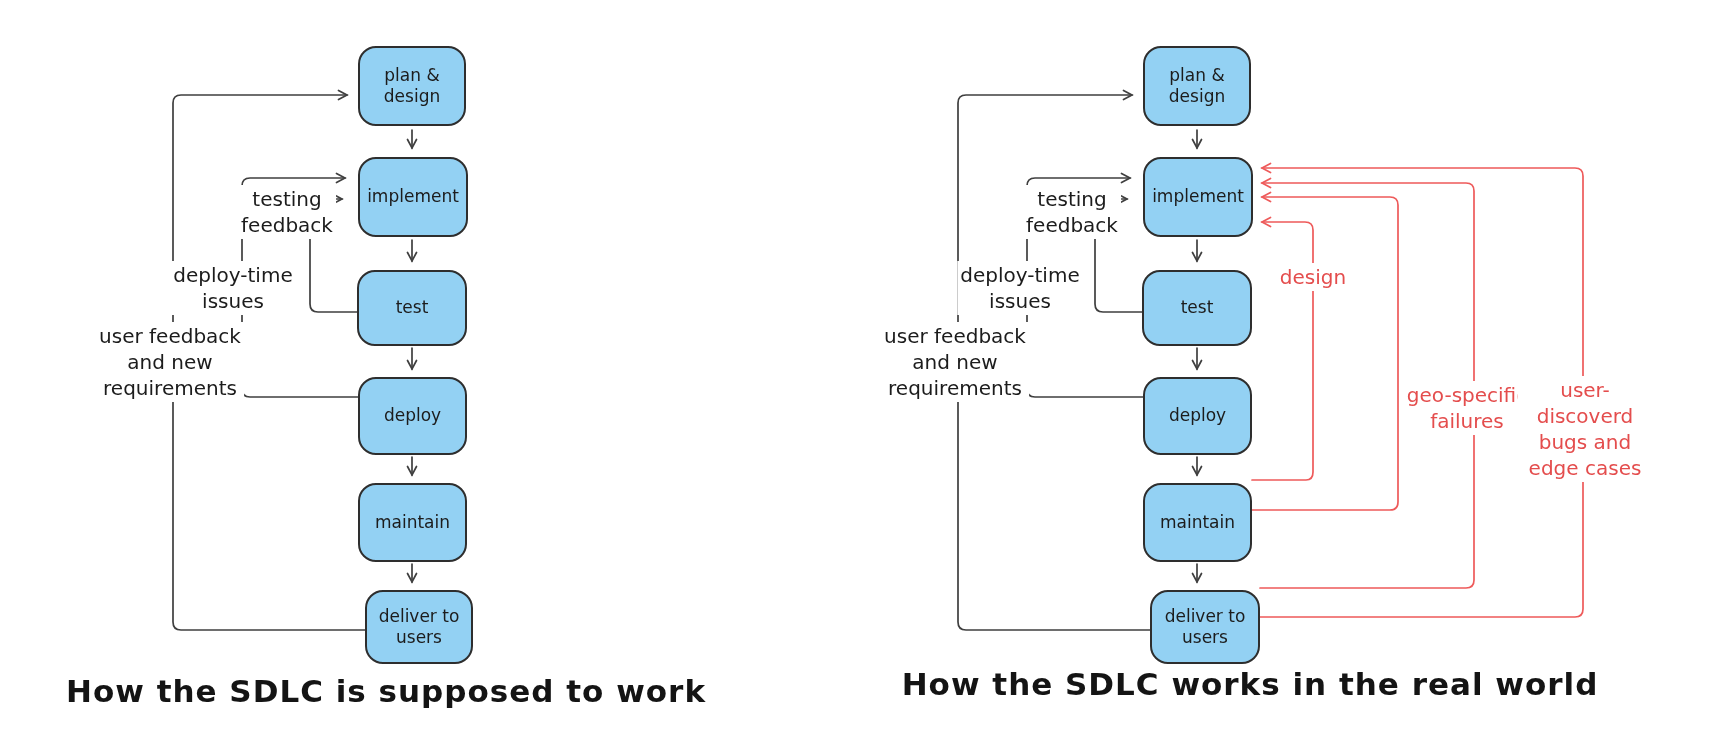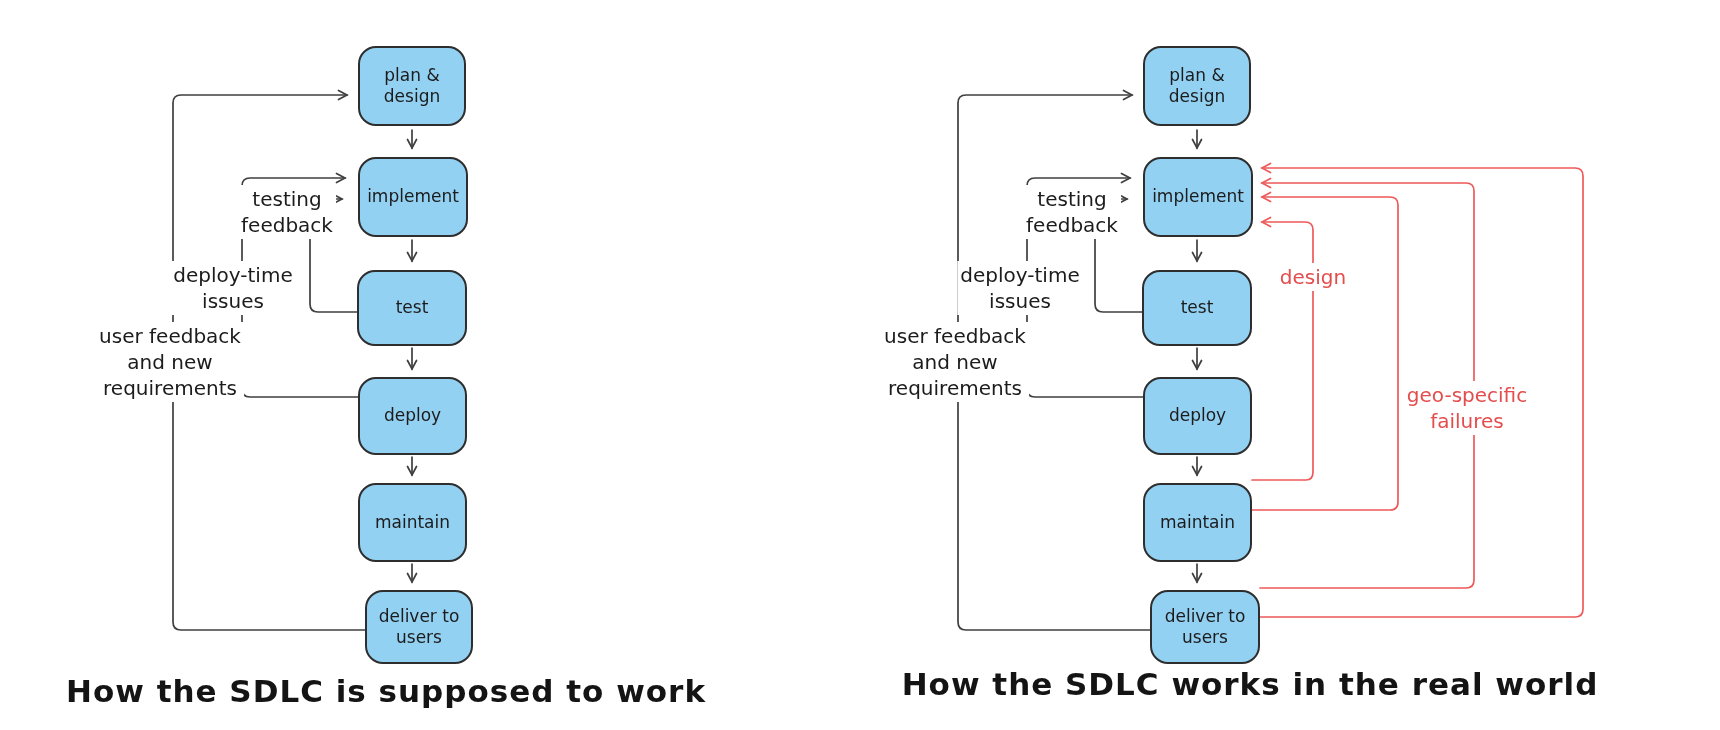--- a/index.html
+++ b/index.html
@@ -107,17 +107,19 @@
 feedback</div>
   <div class="lbl" style="left:1020px;top:288px;">deploy-time
 issues</div>
   <div class="lbl" style="left:955px;top:362px;">user feedback
 and new
 requirements</div>
 
   <div class="lbl red" style="left:1313px;top:277px;">design</div>
   <div class="lbl red" style="left:1467px;top:408px;">geo-specific
 failures</div>
+  <div class="lbl red" style="left:1585px;top:429px;">user-discoverd
+bugs and edge cases</div>
 
   <div class="title" style="left:386px;top:691px;">How the SDLC is supposed to work</div>
   <div class="title" style="left:1250px;top:684px;">How the SDLC works in the real world</div>
 
 </div>
 
 </body></html>

